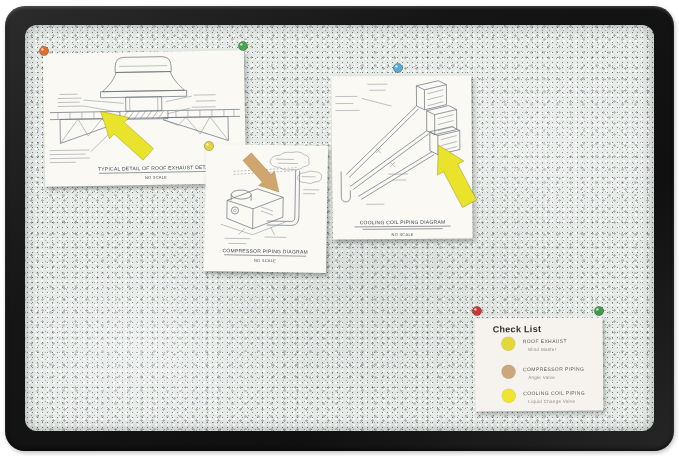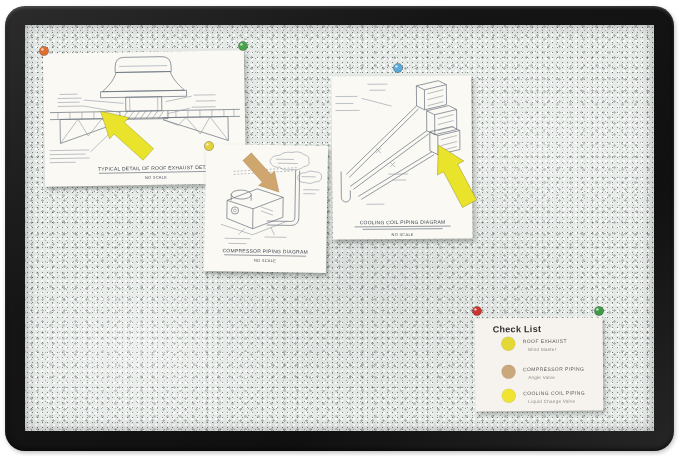--- a/index.html
+++ b/index.html
@@ -2,21 +2,21 @@
 <html><head>
 <meta charset="utf-8">
 <style>
   html,body{margin:0;padding:0;background:#ffffff;width:679px;height:456px;overflow:hidden;
     font-family:"Liberation Sans", sans-serif;}
   .stage{position:relative;width:679px;height:456px;background:#ffffff;}
   
   .frame{position:absolute;left:5px;top:6px;width:669px;height:445px;border-radius:20px;
     background:linear-gradient(145deg,#2c2c2c 0%,#151515 35%,#101010 70%,#262626 100%);
     box-shadow:inset 0 2px 3px rgba(255,255,255,.18), inset 0 -2px 4px rgba(0,0,0,.6), 1px 2px 4px rgba(0,0,0,.25);}
-  .surface{position:absolute;left:20px;top:19px;width:629px;height:406px;border-radius:0;
+  .surface{position:absolute;left:20px;top:19px;width:629px;height:406px;border-radius:12px;
     background-color:#e6eae7;
     background-image:
       radial-gradient(rgba(28,34,36,.55) .7px, transparent 1px),
       radial-gradient(rgba(40,48,50,.38) .7px, transparent 1px),
       radial-gradient(rgba(108,124,120,.5) 1px, transparent 1.4px),
       radial-gradient(rgba(255,255,255,.95) .9px, transparent 1.2px),
       radial-gradient(rgba(70,84,86,.28) 1.2px, transparent 1.6px);
     background-size:5px 5px,7px 7px,11px 11px,6px 6px,13px 13px;
     background-position:0 0,3px 2px,1px 5px,2px 1px,6px 8px;
     box-shadow:inset 0 0 14px rgba(0,0,0,.28);}

